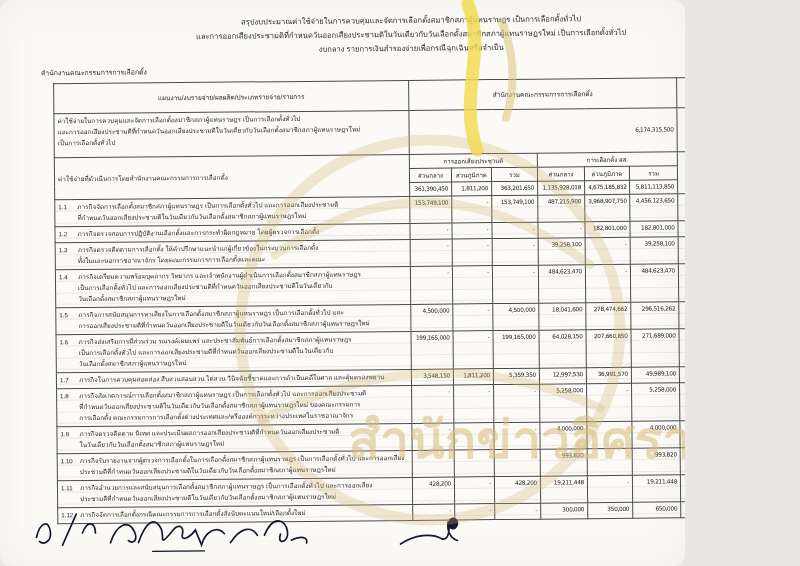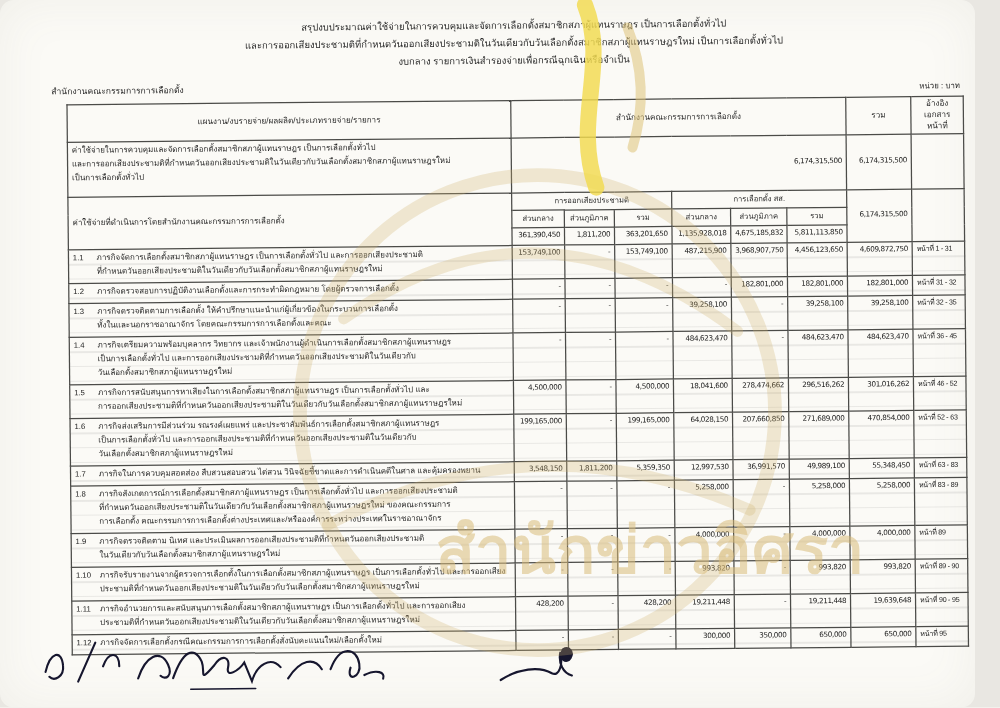--- a/index.html
+++ b/index.html
@@ -1,18 +1,18 @@
 <!DOCTYPE html>
 <html><head>
 <meta charset="utf-8">
 <style>
   html,body{margin:0;padding:0;}
   body{width:800px;height:566px;overflow:hidden;background:#e9e7e2;
        font-family:"Liberation Sans","DejaVu Sans",sans-serif;}
-  .paper{position:relative;width:780px;height:566px;background:#fbfaf6;overflow:hidden;
+  .paper{position:relative;width:685px;height:566px;background:#fbfaf6;overflow:hidden;
          box-shadow:inset 0 0 40px rgba(120,110,90,0.08);border-radius:11px;}
   .tilt{position:absolute;left:0;top:0;width:800px;height:566px;
         transform:rotate(-0.55deg);transform-origin:400px 280px;}
   
   .titleblock{position:absolute;left:55px;top:14px;width:717px;text-align:center;
               color:#262626;font-size:7.6px;line-height:14px;}
   .agency{position:absolute;left:43px;top:64px;font-size:6.9px;color:#222;}
   .unit{position:absolute;left:55px;top:67px;width:715px;text-align:right;font-size:6.3px;color:#222;}
   
   table{position:absolute;left:55px;top:80px;width:717px;border-collapse:collapse;

